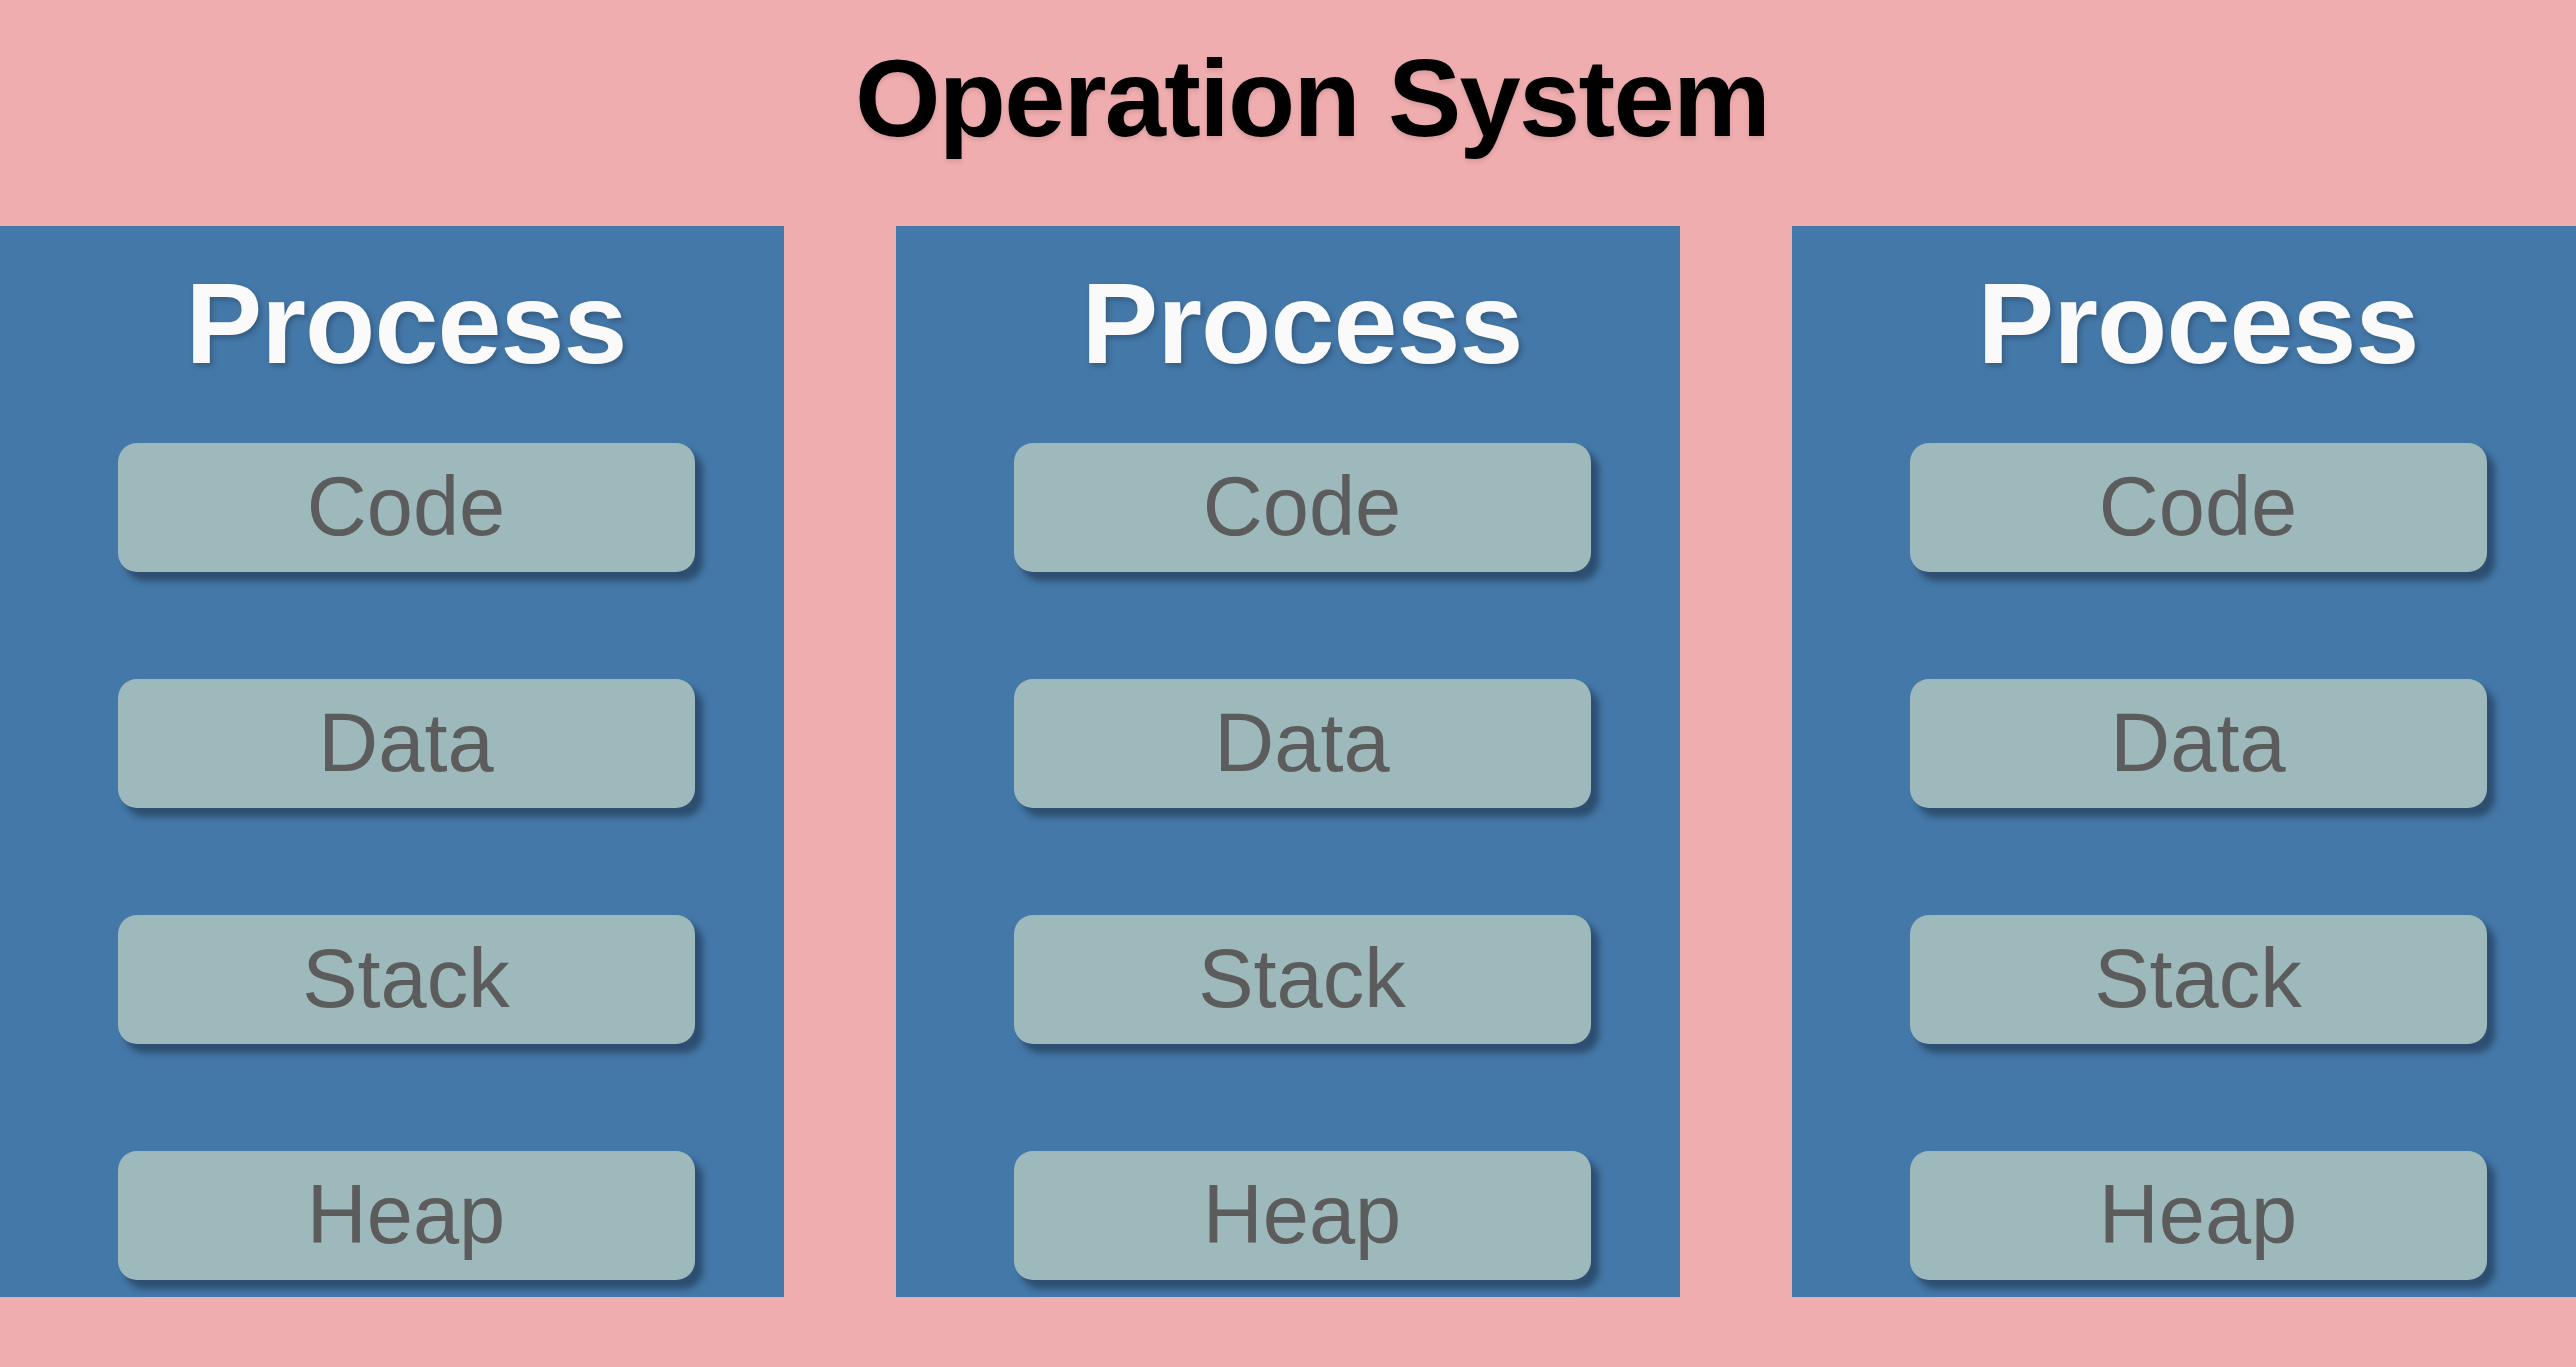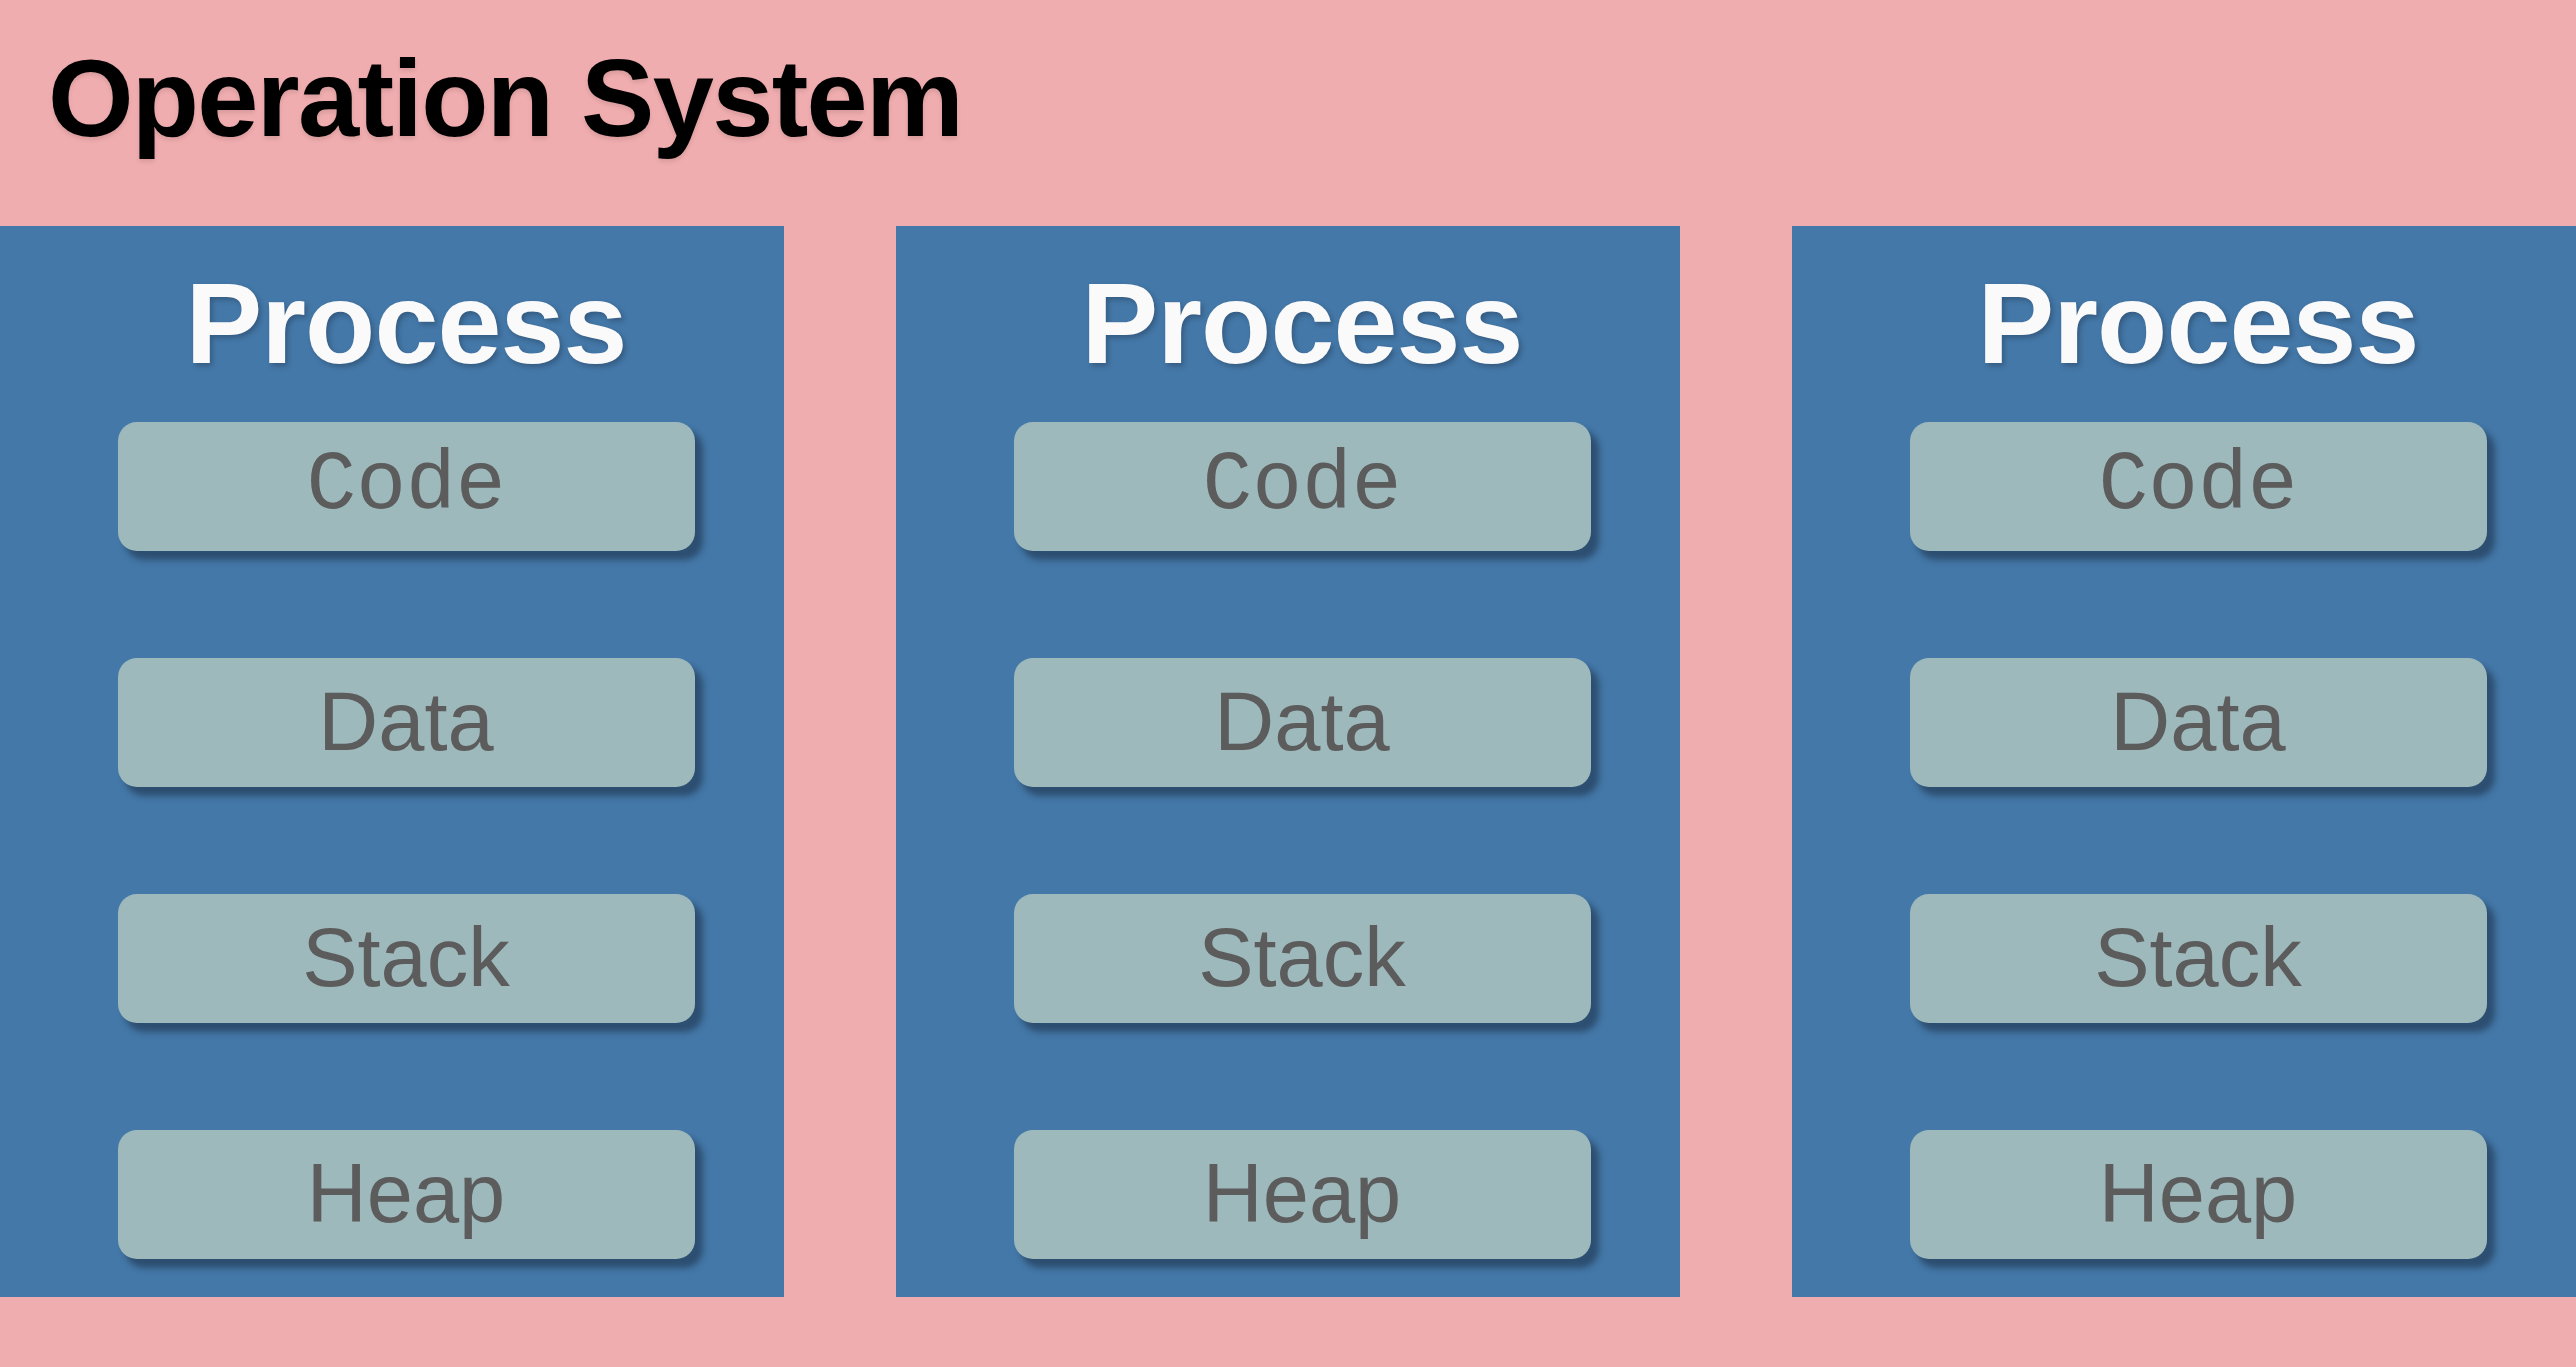--- a/index.html
+++ b/index.html
@@ -18,21 +18,21 @@
   body {
     width: 2576px;
     height: 1368px;
     background: var(--bg);
     font-family: "Liberation Sans", "DejaVu Sans", sans-serif;
     overflow: hidden;
   }
   .main-title {
     margin: 0;
     padding-top: 40px;
-    text-align: left;
+    text-align: center;
     font-size: 110px;
     line-height: 115px;
     font-weight: 700;
     letter-spacing: -1.7px;
     color: var(--title);
     text-shadow: 0 2.6px 4.3px rgba(0,0,0,0.10);
     padding-left: 48px;
   }
   .process-row {
     display: flex;
@@ -67,22 +67,21 @@
     border-radius: 19px;
     box-shadow: 7.8px 8.6px 6.9px rgba(22,38,58,0.50);
     display: flex;
     align-items: center;
     justify-content: center;
     font-size: 83px;
     font-weight: 400;
     color: var(--segtext);
   }
   .segment.first {
-    margin-top: 8px;
-    font-family: Liberation Mono, monospace;
+    margin-top: 29px;
   }
 </style>
 </head>
 <body>
 
 <h1 class="main-title">Operation System</h1>
 
 <div class="process-row">
 
   <div class="process-box">

